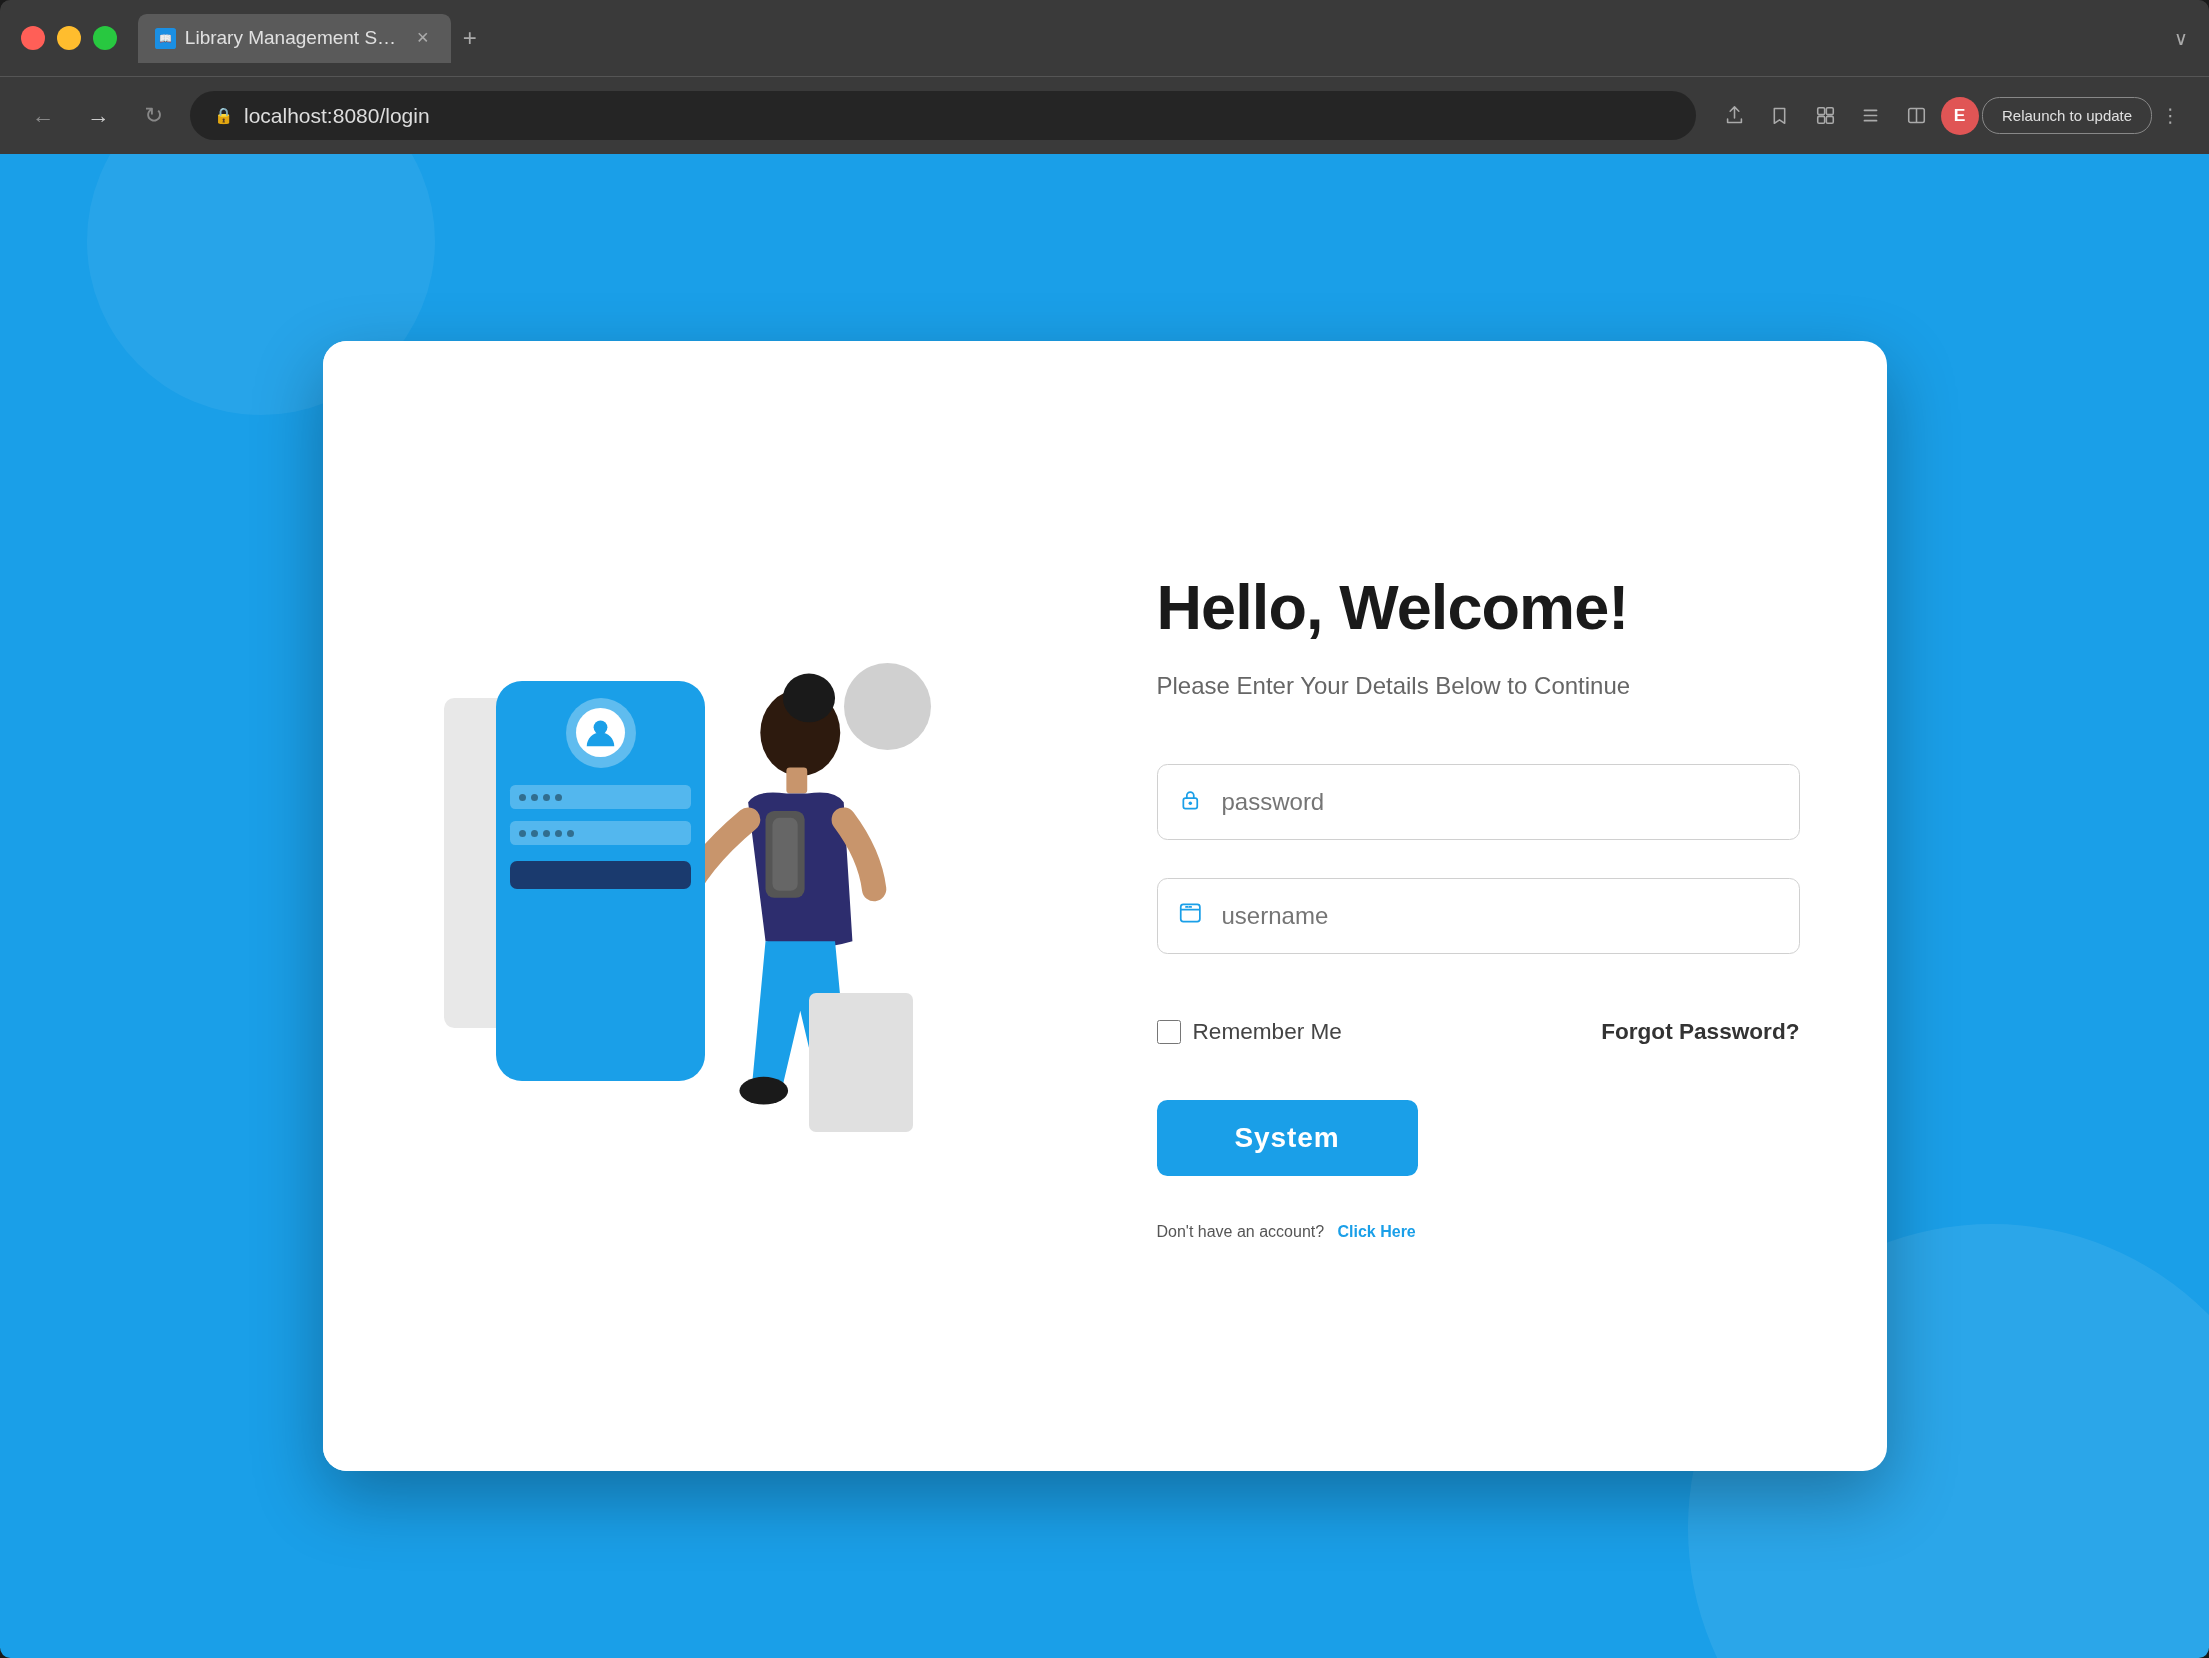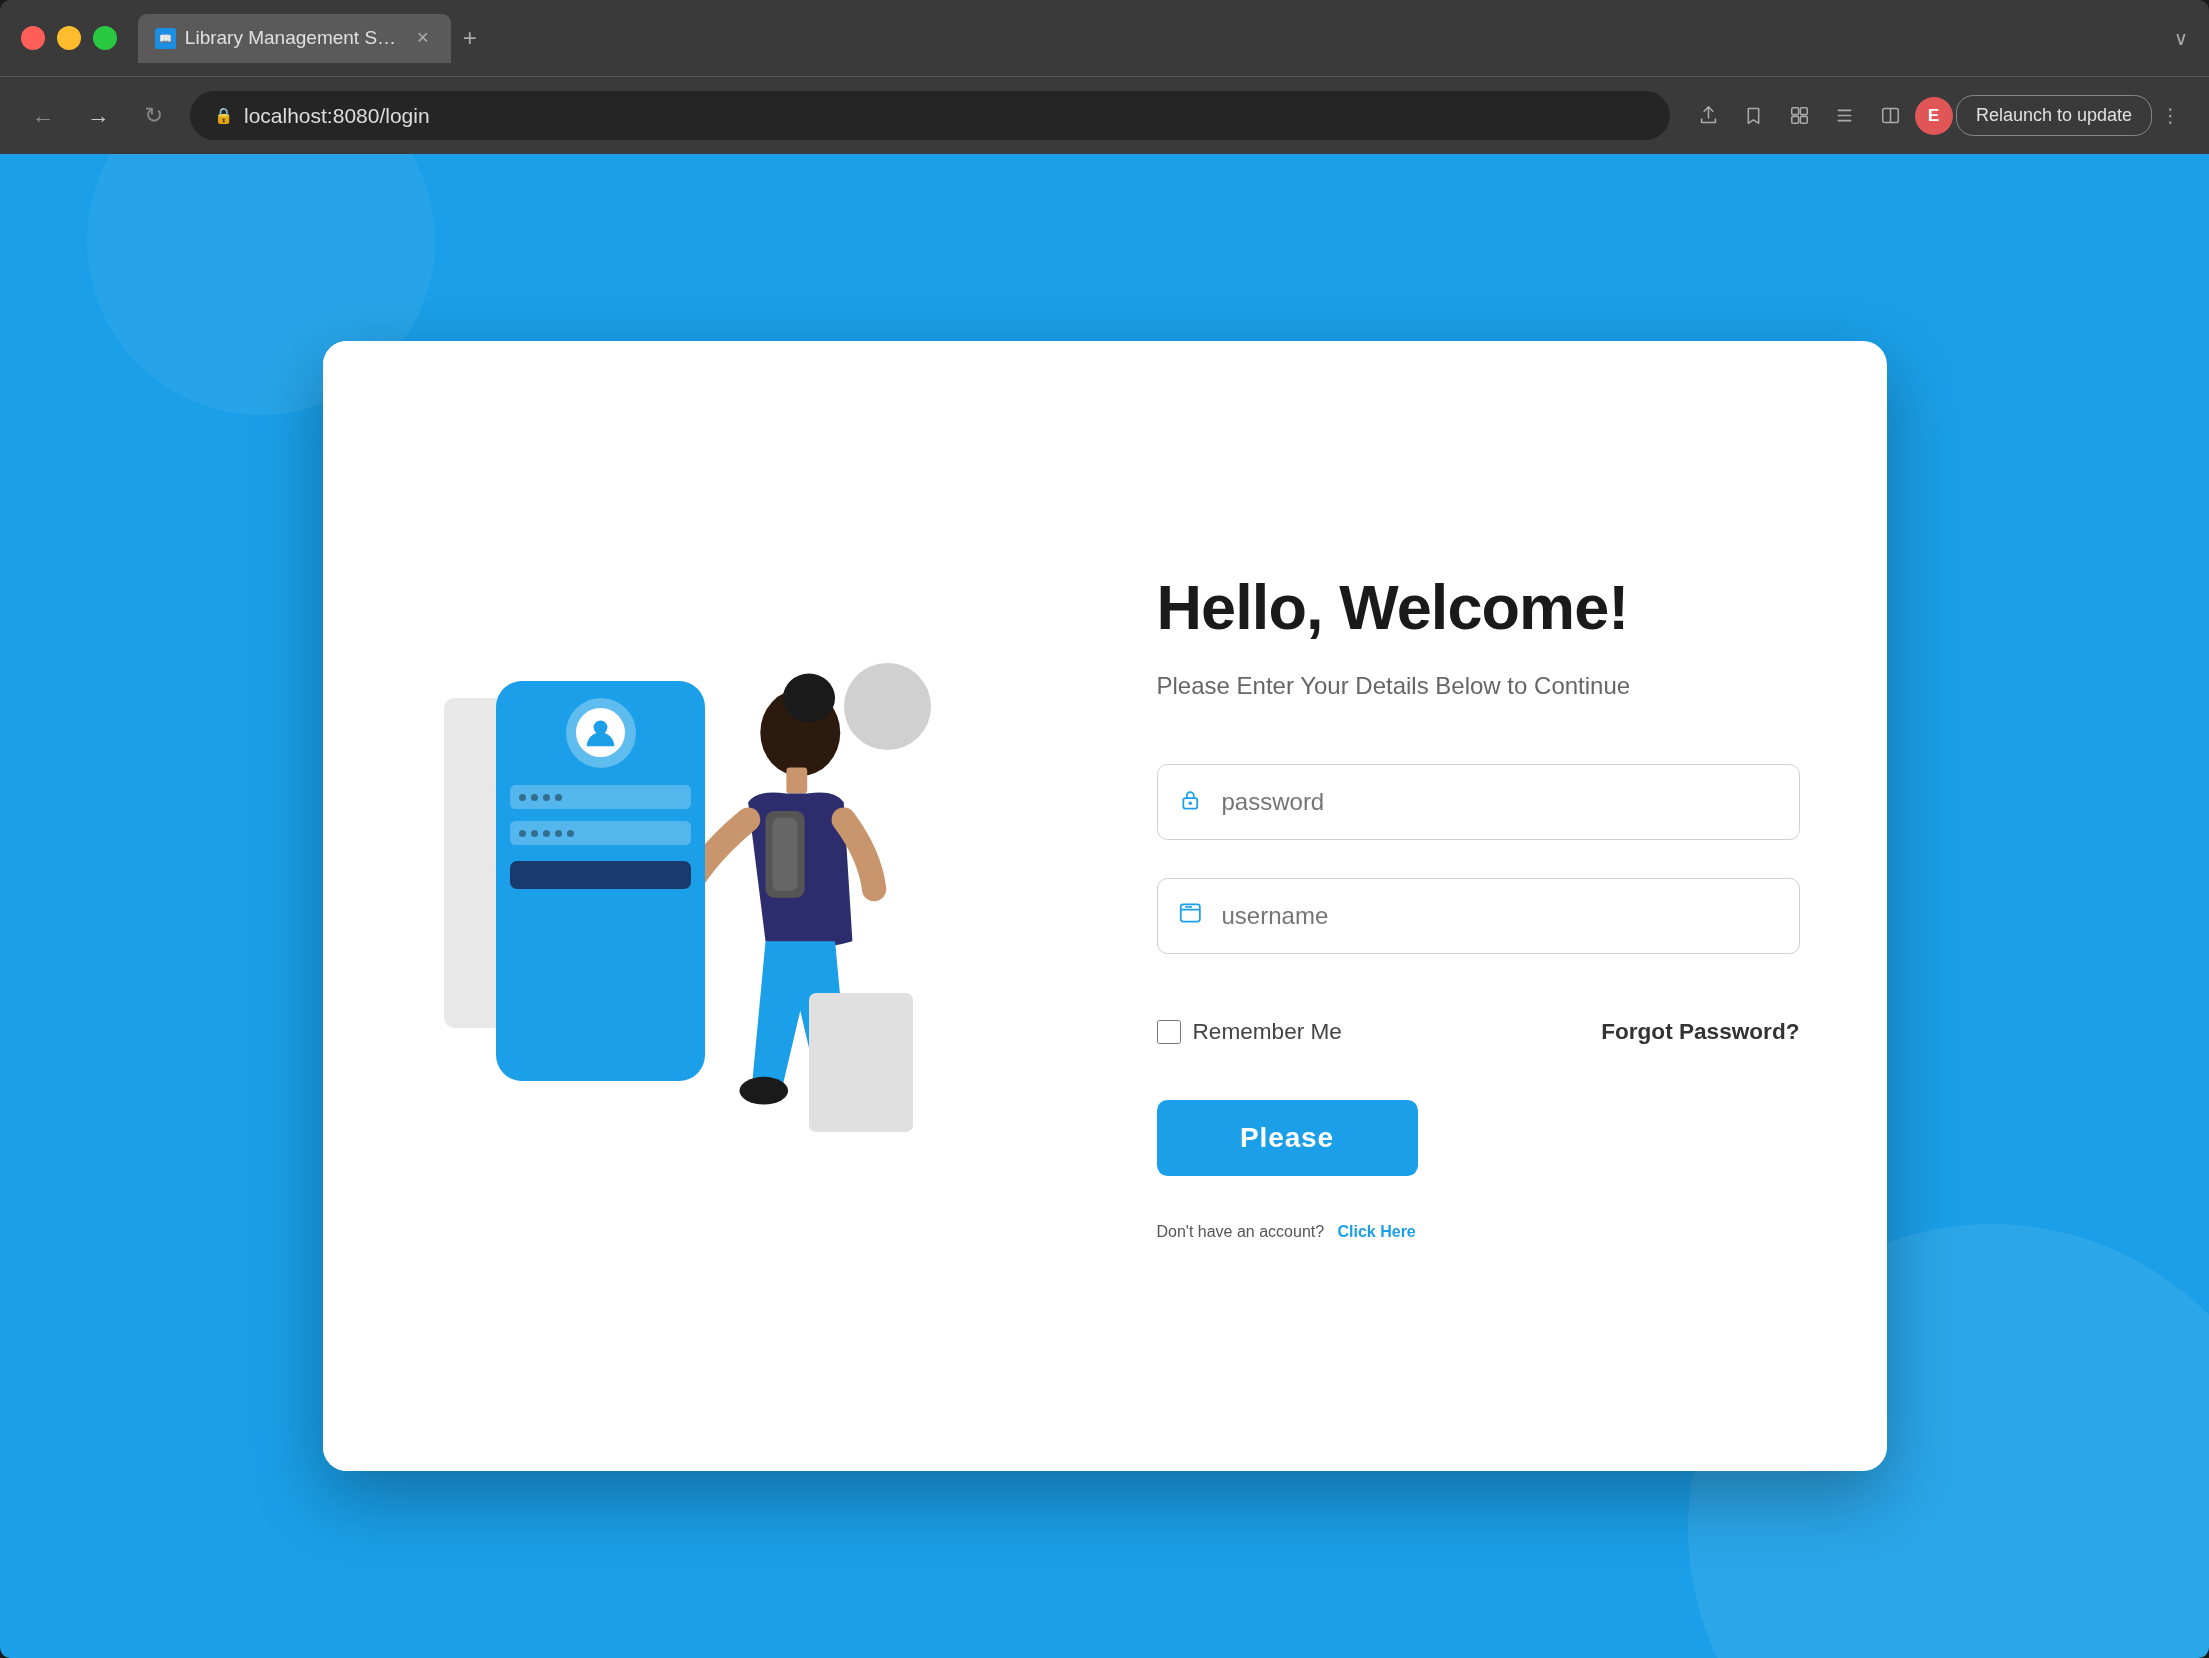--- a/index.html
+++ b/index.html
@@ -194,21 +194,21 @@
       font-size: 17.4px;
       font-weight: bold;
       cursor: pointer;
     }
 
     .relaunch-btn {
       background: transparent;
       border: 1.3px solid #888;
       border-radius: 17.4px;
       color: #e0e0e0;
-      font-size: 18px;
+      font-size: 15px;
       padding: 8.7px 19px;
       cursor: pointer;
       white-space: nowrap;
     }
 
     .more-btn {
       color: #aaa;
       font-size: 19px;
       cursor: pointer;
       padding: 5.2px;
@@ -669,21 +669,21 @@
         </div>
 
         <div class="form-options">
           <label class="remember-me">
             <input type="checkbox" class="remember-checkbox" style="">
             <span>Remember Me</span>
           </label>
           <span class="forgot-password">Forgot Password?</span>
         </div>
 
-        <button class="login-btn">Please</button>
+        <button class="login-btn">System</button>
 
         <p class="signup-text">
           <span>Don't have an account?</span>
           <span>&nbsp;</span>
           <span class="signup-link">Click Here</span>
         </p>
 
       </div>
     </div>
 

